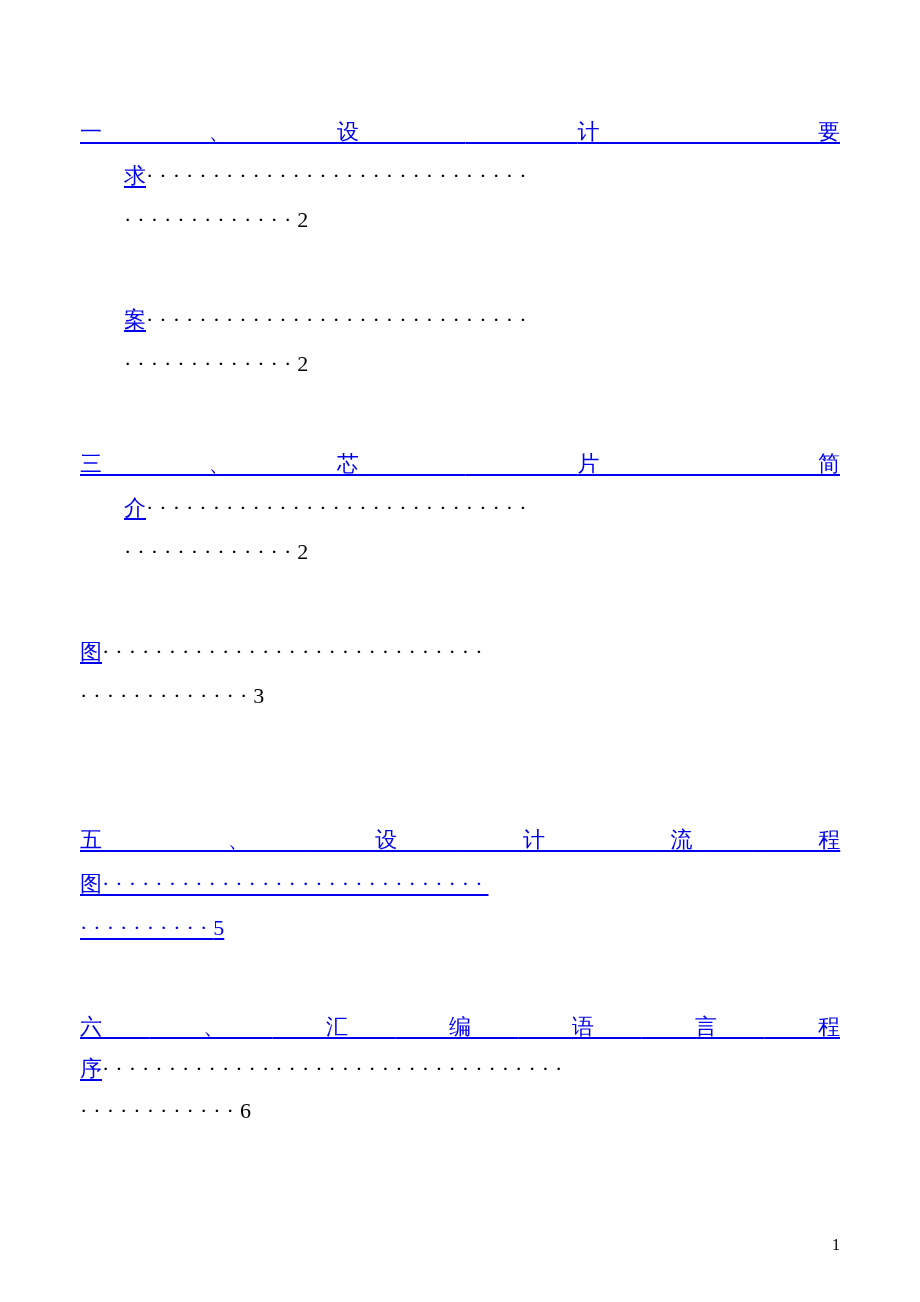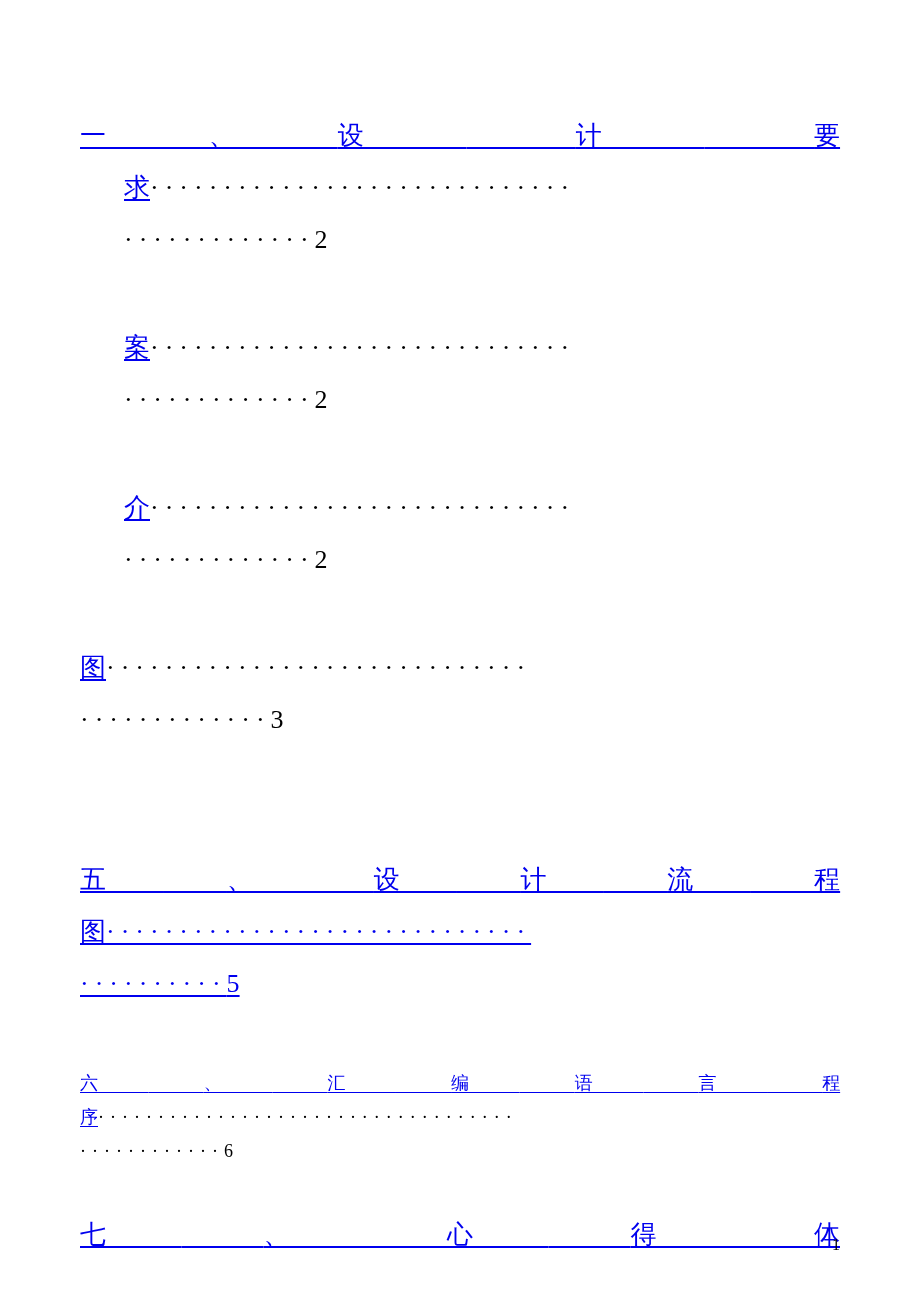--- a/index.html
+++ b/index.html
@@ -11,25 +11,25 @@
   .page {
     width: 920px;
     min-height: 1302px;
     padding: 110px 80px 40px 80px;
     box-sizing: border-box;
     position: relative;
     font-family: "SimSun", "宋体", serif;
   }
   .entry {
     margin-bottom: 56px;
-    font-size: 26px;
+    font-size: 22px;
     line-height: 2.0;
   }
   .entry.small {
-    font-size: 18px;
+    font-size: 22px;
     line-height: 1.9;
     margin-bottom: 40px;
   }
   .entry.last {
     margin-bottom: 0;
   }
   .title {
     color: #0000ee;
     text-decoration: underline;
     text-underline-offset: 3px;
@@ -88,20 +88,23 @@
   <div class="entry">
     <span class="indent">
       <span class="title">案</span><span class="dots">·····························</span>
     </span>
     <span class="indent">
       <span class="dots">·············</span><span class="pg">2</span>
     </span>
   </div>
 
   <div class="entry">
+    <span class="jtitle">
+      <span>三、</span><span>芯</span> <span>片</span> <span>简</span>
+    </span>
     <span class="indent">
       <span class="title">介</span><span class="dots">·····························</span>
     </span>
     <span class="indent">
       <span class="dots">·············</span><span class="pg">2</span>
     </span>
   </div>
 
   <div class="entry">
     <span>
@@ -127,20 +130,15 @@
       <span>六</span> <span>、</span> <span>汇</span> <span>编</span> <span>语</span> <span>言</span> <span>程</span>
     </span>
     <span>
       <span class="title">序</span><span class="dots">···································</span>
     </span><br>
     <span>
       <span class="dots">············</span><span class="pg">6</span>
     </span>
   </div>
 
-  <div class="entry last">
-    <span class="jtitle">
-      <span>七</span> <span>、</span> <span>心</span> <span>得</span> <span>体</span>
-    </span>
-  </div>
 
   <div class="footer">1</div>
 </div>
 
 </body></html>

